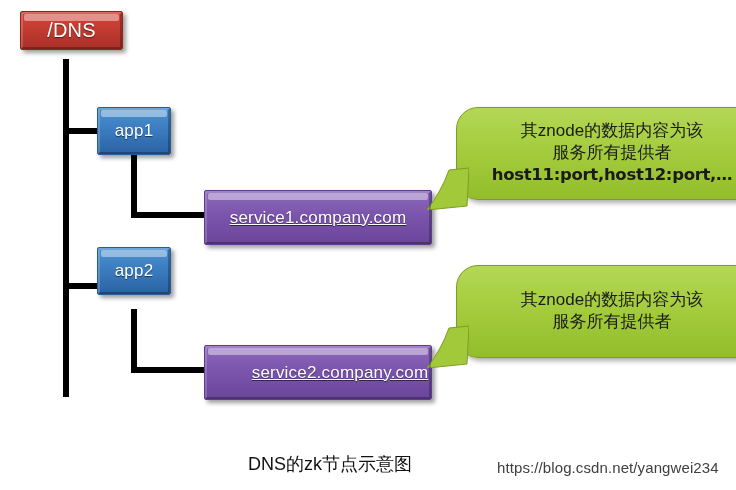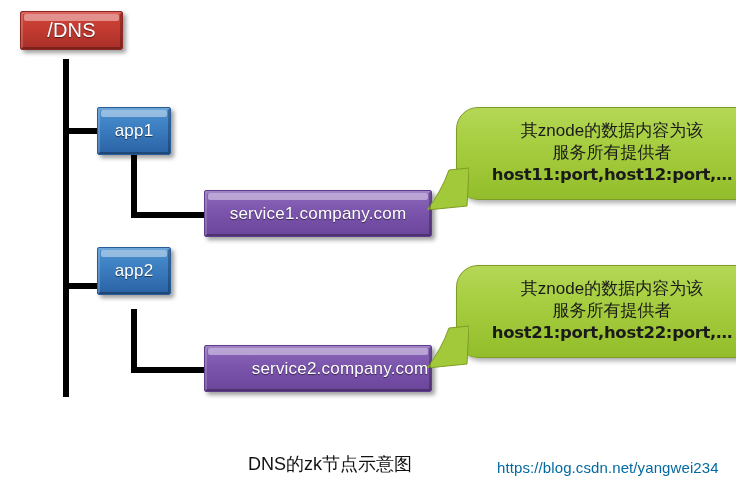--- a/index.html
+++ b/index.html
@@ -77,24 +77,25 @@
     font-size: 17px;
     background: linear-gradient(180deg,#4e93d0 0%, #3b7dc0 45%, #2a62a4 100%);
     border: 1px solid #2a5c96;
     justify-content: center;
   }
   #node-app1 { top: 107px; }
   #node-app2 { top: 247px; }
   
   .node-service {
     left: 204px;
-    width: 228px; height: 47px;
+    width: 228px; height: 55px;
     font-size: 17px;
     background: linear-gradient(180deg,#8c69ba 0%, #7b55ac 45%, #6a459a 100%);
     border: 1px solid #5d3d8c;
+    text-decoration: underline;
   }
   #node-service1 { top: 190px; }
   #node-service2 { top: 345px; padding-left: 44px; }
 
   
   .callout {
     position: absolute;
     left: 456px;
     width: 312px;
     height: 93px;
@@ -138,21 +139,21 @@
     position: absolute;
     left: 248px; top: 452px;
     font-size: 18px;
     color: #111111;
     white-space: nowrap;
   }
   #watermark {
     position: absolute;
     left: 497px; top: 459px;
     font-size: 15px;
-    color: #0369a1;
+    color: #404040;
     white-space: nowrap;
     letter-spacing: .1px;
   }
 </style>
 </head>
 <body>
 
 <div id="diagram">
 
   <svg class="edge-layer" viewBox="0 0 736 490" width="736" height="490" aria-hidden="true">
@@ -196,19 +197,18 @@
     <div class="callout-line">服务所有提供者</div>
     <div class="callout-line mono">host11:port,host12:port,…</div>
   </div>
 
   <div class="callout" id="callout2">
     <svg class="tail" viewBox="0 0 42 44">
       <path d="M42,2 L40,40 L0,44 Q14,26 22,4 Z" fill="#a1c93a" stroke="#7e9c25" stroke-width="1"></path>
     </svg>
     <div class="callout-line">其znode的数据内容为该</div>
     <div class="callout-line">服务所有提供者</div>
-    <div class="callout-line mono">host21:port,host22:port,…</div>
   </div>
 
   <div id="caption">DNS的zk节点示意图</div>
   <div id="watermark">https://blog.csdn.net/yangwei234</div>
 
 </div>
 
 </body></html>

